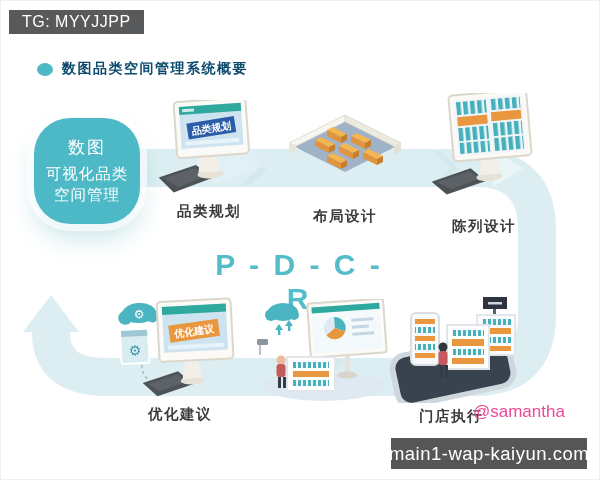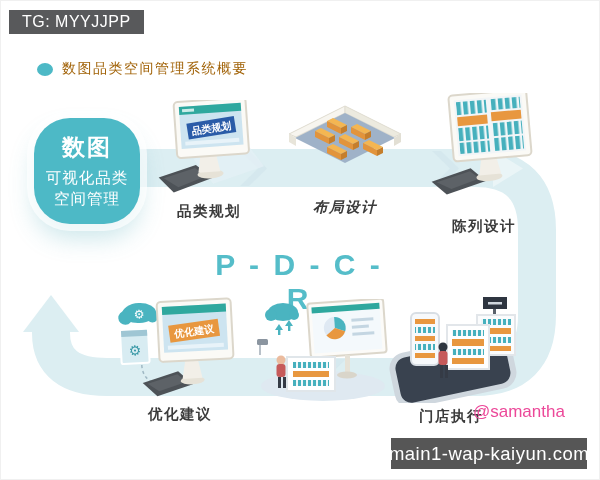--- a/index.html
+++ b/index.html
@@ -2,27 +2,27 @@
 <html><head>
 <meta charset="utf-8">
 <style>
   html,body{margin:0;padding:0;background:#fff;}
   .canvas{position:relative;width:600px;height:480px;background:#ffffff;overflow:hidden;
           font-family:"Liberation Sans","DejaVu Sans",sans-serif;border:1px solid #f0f0f0;box-sizing:border-box;}
   .badge{position:absolute;left:8px;top:9px;height:24px;display:inline-flex;align-items:center;
          padding:0 13px;background:#58595b;color:#fff;font-size:16px;letter-spacing:0.5px;z-index:6;}
   .title-dot{position:absolute;left:36px;top:62px;width:16px;height:13px;border-radius:50%;
              background:#4db9c6;z-index:6;}
-  .title-text{position:absolute;left:61px;top:59px;font-size:14px;font-weight:400;color:#a16207;
+  .title-text{position:absolute;left:61px;top:59px;font-size:14px;font-weight:700;color:#0c4a6e;
               letter-spacing:1.5px;z-index:6;}
   .band-svg{position:absolute;left:0;top:0;z-index:1;}
   .hub{position:absolute;left:33px;top:117px;width:106px;height:106px;background:#4db9c6;
        border-radius:36px;display:flex;flex-direction:column;align-items:center;justify-content:center;
        color:#fff;z-index:3;box-shadow:0 0 0 7px rgba(255,255,255,0.65), 0 14px 24px rgba(70,165,180,0.28);}
-  .hub .l1{font-size:23px;font-weight:700;margin-bottom:5px;letter-spacing:2px;}
+  .hub .l1{font-size:17px;font-weight:400;margin-bottom:5px;letter-spacing:2px;}
   .hub .l2,.hub .l3{font-size:15.5px;line-height:1.35;letter-spacing:1px;}
   .step{position:absolute;z-index:2;display:flex;flex-direction:column;align-items:center;}
   .step-label{font-size:14.5px;font-weight:700;color:#3b3b3b;letter-spacing:1.5px;text-align:center;white-space:nowrap;}
   .pdcr{position:absolute;left:198px;top:247px;width:200px;text-align:center;font-size:30px;
         font-weight:700;color:#55bdc9;letter-spacing:3px;z-index:2;}
   .watermark{position:absolute;left:472px;top:401px;font-size:17px;color:#ec4899;z-index:4;white-space:nowrap;}
   .footer-box{position:absolute;left:390px;top:437px;width:196px;height:31px;background:#565656;
               color:#fff;display:flex;align-items:center;justify-content:center;font-size:18.5px;
               letter-spacing:0.5px;z-index:6;white-space:nowrap;}
   svg text{font-family:"Liberation Sans","DejaVu Sans",sans-serif;}
@@ -79,21 +79,21 @@
         <g transform="rotate(-5 64 28)">
           <rect x="40" y="20" width="48" height="16" fill="#2a5ca8"></rect>
           <text x="64" y="32" font-size="10" font-weight="bold" fill="#ffffff" text-anchor="middle">品类规划</text>
         </g>
         <rect x="37" y="40" width="54" height="4" fill="#e8f3f9"></rect>
       </g>
     </svg>
     <div class="step-label" style="margin-top:-2px;">品类规划</div>
   </div>
 
-  <div class="step" style="left:286px;top:101px;width:116px;font-style:italic;">
+  <div class="step" style="left:286px;top:110px;width:116px;">
     <svg width="116" height="90" viewBox="0 0 116 90">
       <g>
         <polygon points="58,4 114,32 58,60 2,32" fill="#efede5"></polygon>
         <polygon points="2,32 58,4 58,11 9,35" fill="#f7f5ef" stroke="#e0ddd2" stroke-width="1"></polygon>
         <polygon points="58,4 114,32 107,35 58,11" fill="#eceadf" stroke="#e0ddd2" stroke-width="1"></polygon>
         <polygon points="58,11 108,36 58,61 8,36" fill="#9fb2c8"></polygon>
         <polygon points="2,32 9,36 9,44 2,40" fill="#e8e5da"></polygon>
         <polygon points="114,32 107,36 107,44 114,40" fill="#e2dfd4"></polygon>
         <g fill="none">
           <g transform="translate(46,16)">

